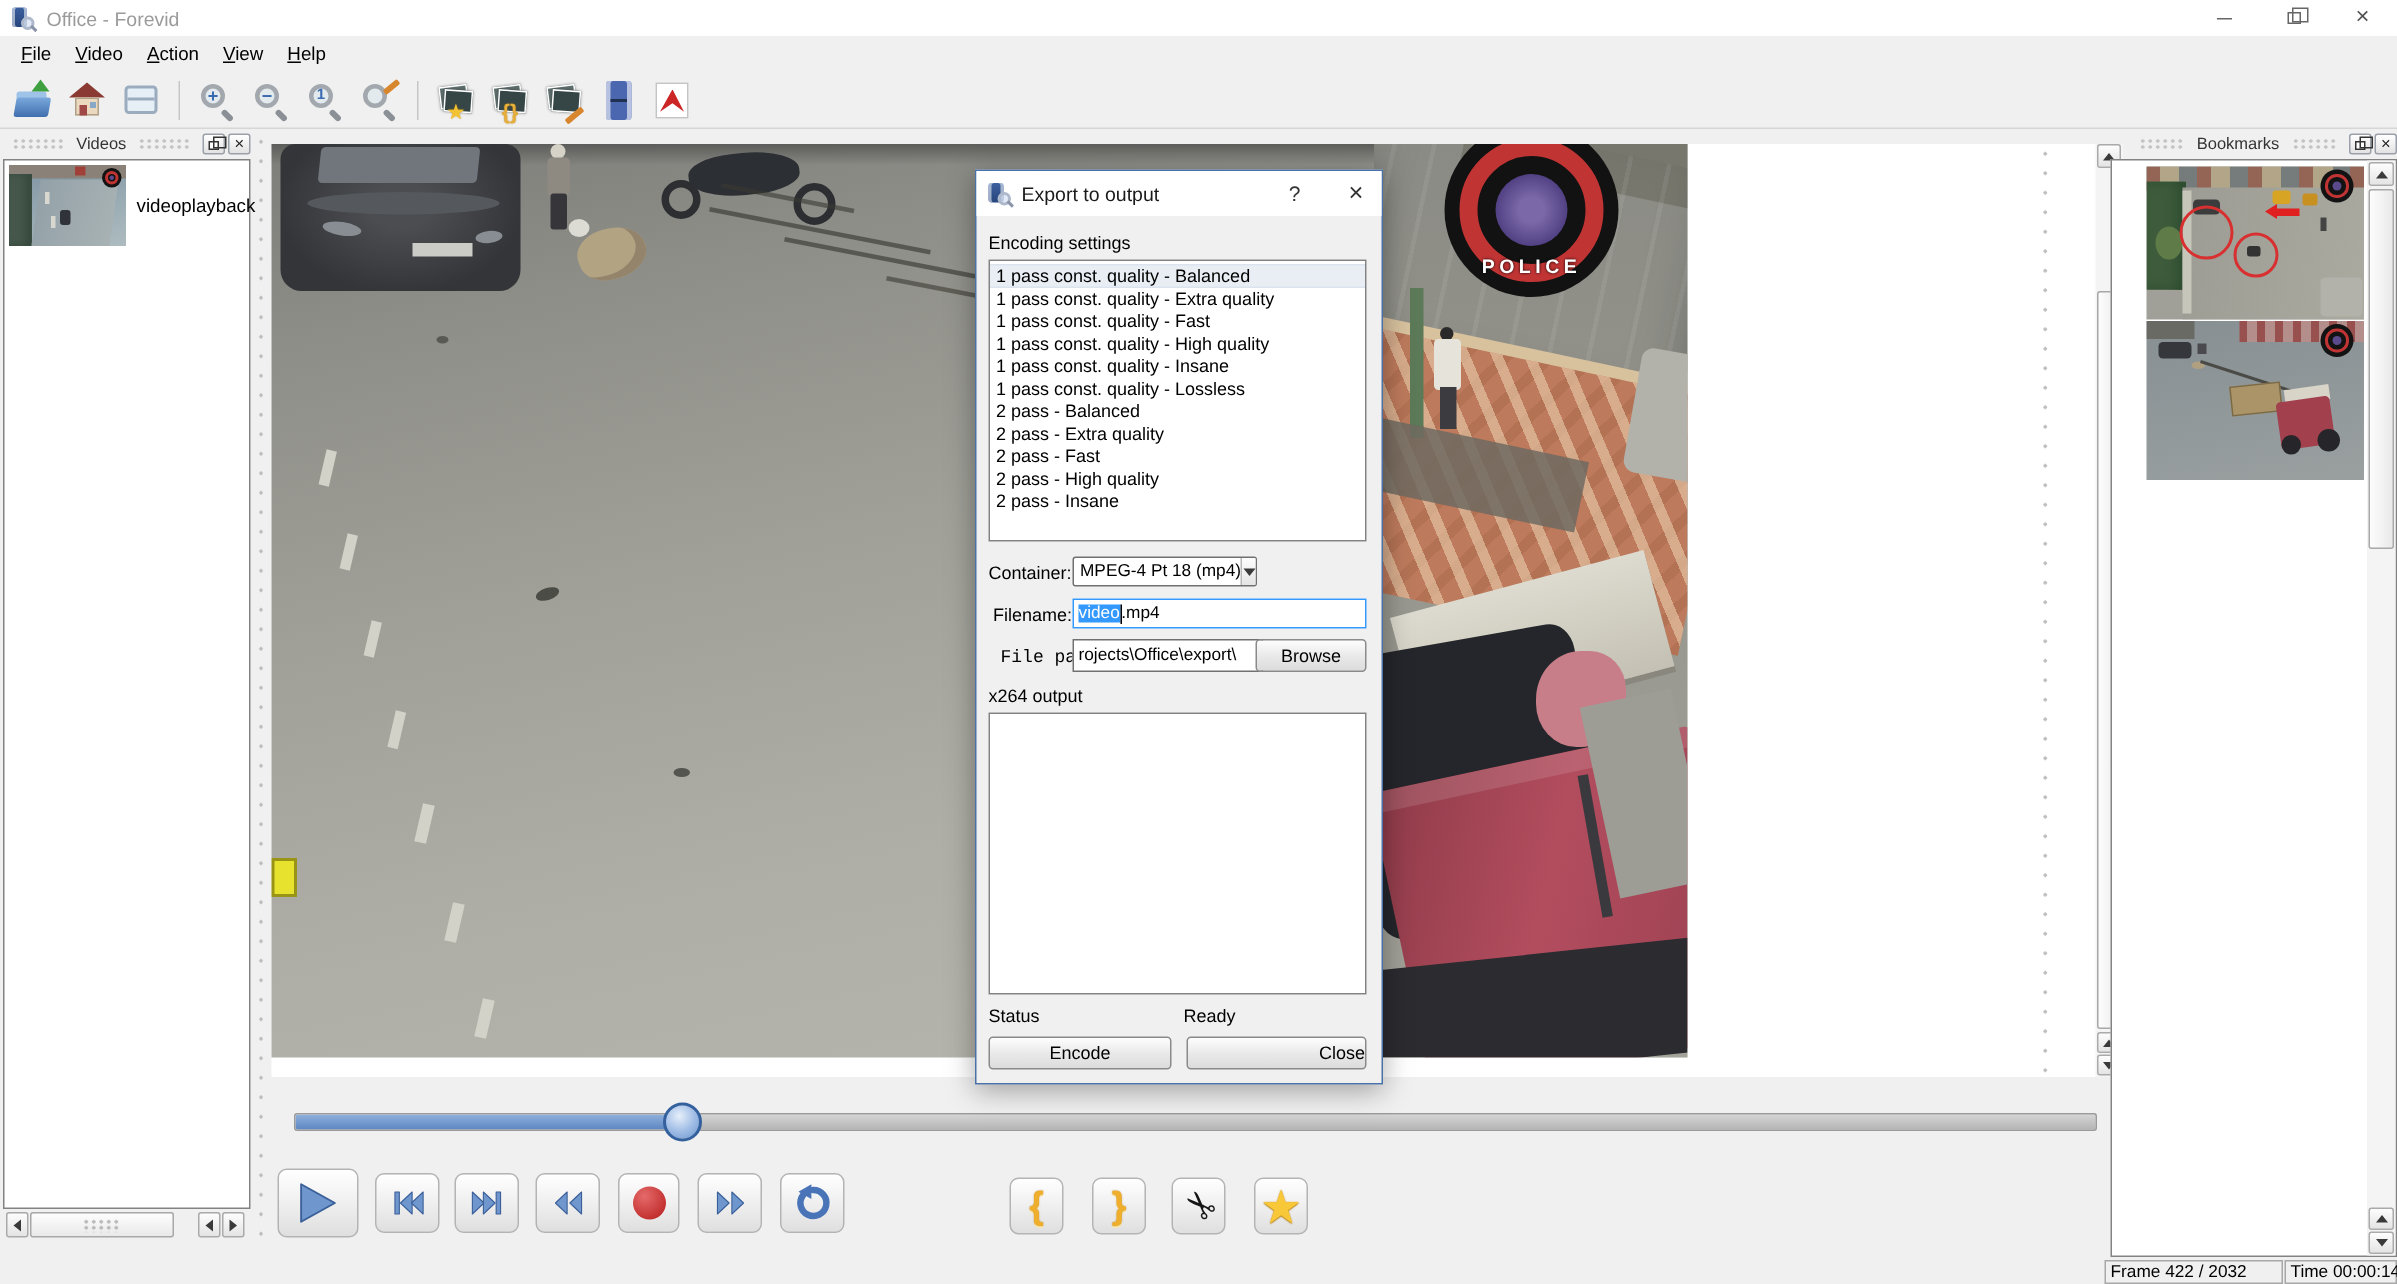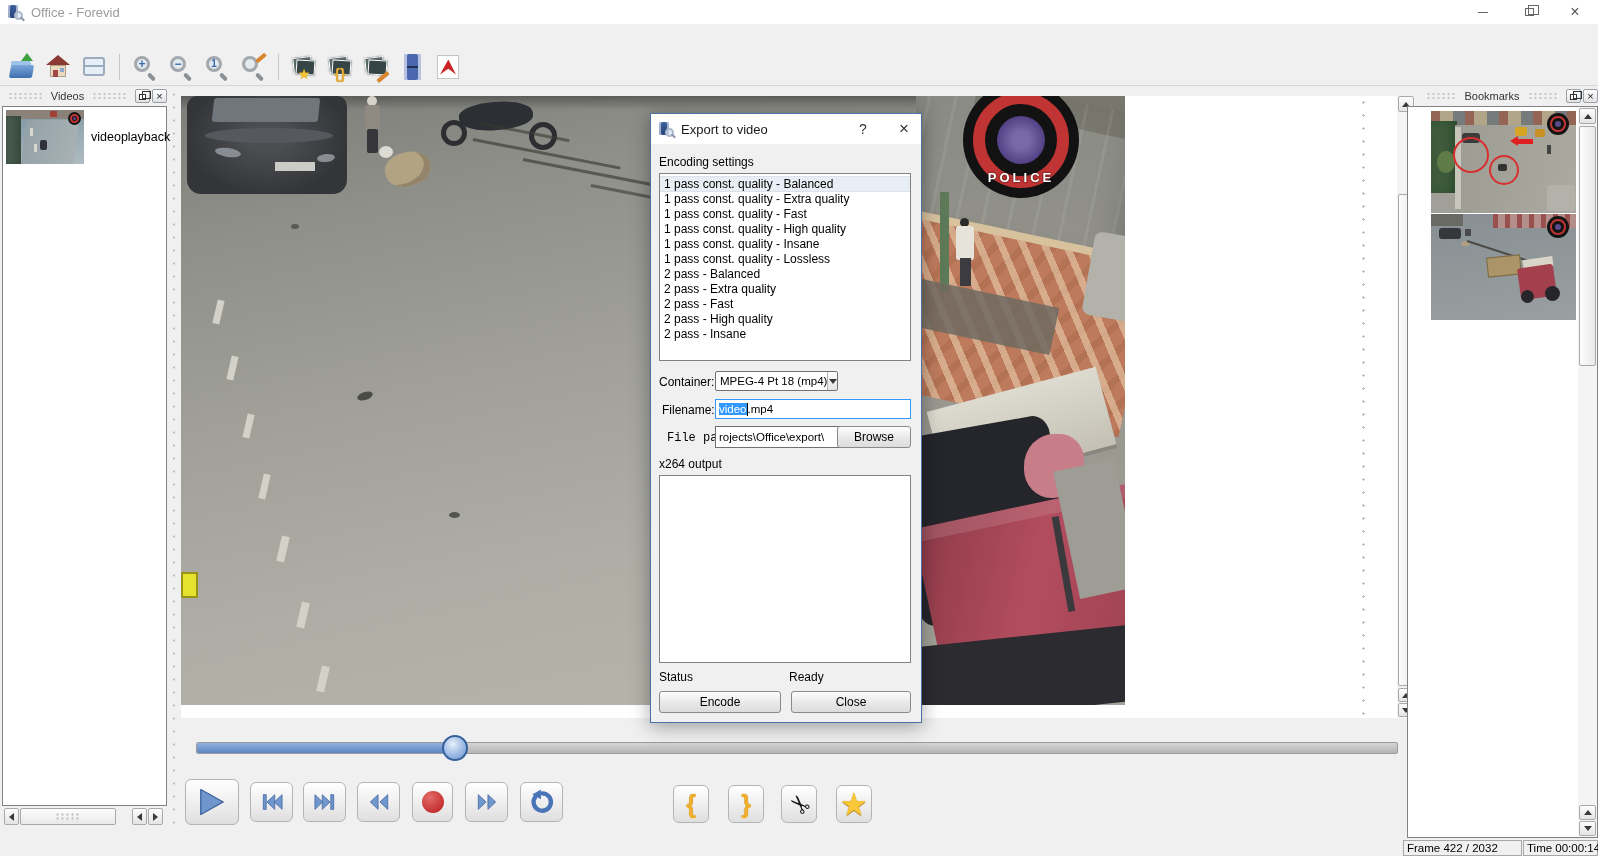--- a/index.html
+++ b/index.html
@@ -159,20 +159,27 @@
         </div>
       <div class="win-btn">
           <span class="restore-glyph"></span>
         </div>
       <div class="win-btn">
           <span class="close-glyph">×</span>
         </div>
     </div>
   </div>
 
+  <div class="menubar">
+    <span class="menu-item">File</span>
+    <span class="menu-item">Video</span>
+    <span class="menu-item">Action</span>
+    <span class="menu-item">View</span>
+    <span class="menu-item">Help</span>
+  </div>
 
   <div class="toolbar">
     <span class="tb-btn ic-folder">
         <i class="abs back"></i>
         <i class="abs front"></i>
         <i class="abs arr"></i>
       </span>
     <span class="tb-btn ic-home">
         <i class="abs roof"></i>
         <i class="abs body"></i>
@@ -508,21 +515,21 @@
       </div>
     </div>
   </div>
 
   <div class="dialog">
     <div class="dlg-title">
       <span class="app-icon">
           <span class="film"></span>
           <span class="lens"></span>
         </span>
-      <span class="t">Export to video</span>
+      <span class="t">Export to output</span>
     </div>
     <span class="dlg-hbtn" style="right:43px;">?</span>
     <span class="dlg-hbtn" style="right:2px;font-size:17px;">×</span>
 
     <span class="dlg-label" style="left:8px;top:41px;">Encoding settings</span>
 
     <div class="dlg-list">
       <div class="enc-opt sel">1 pass const. quality - Balanced</div>
       <div class="enc-opt">1 pass const. quality - Extra quality</div>
       <div class="enc-opt">1 pass const. quality  - Fast</div>
@@ -561,21 +568,21 @@
 
     <span class="dlg-label" style="left:8px;top:343px;">x264 output</span>
     <div class="x264"></div>
 
     <span class="dlg-label" style="left:8px;top:556px;">Status</span>
     <span class="dlg-label" style="left:138px;top:556px;">Ready</span>
 
     <div class="pushbtn" style="left:8px;top:577px;width:122px;height:22px;">
       <span>Encode</span>
     </div>
-    <div class="pushbtn" style="left:140px;top:577px;width:120px;height:22px;">
+    <div class="pushbtn" style="left:140px;top:577px;width:120px;height:22px;justify-content:flex-end;">
       <span>Close</span>
     </div>
   </div>
 
   <div class="abs" style="left:0;top:840px;width:1598px;height:16px;background:#f0f0f0;">
     <span class="statusbox" style="left:1403px;top:0;width:119px;">Frame 422 / 2032</span>
     <span class="statusbox" style="left:1523px;top:0;width:75px;">Time 00:00:14</span>
   </div>
 
 </div>

